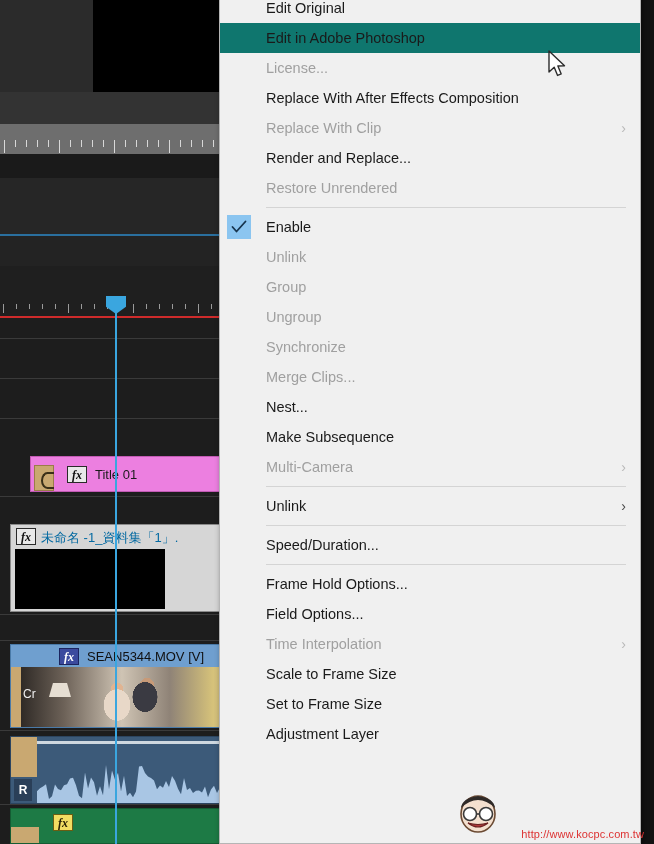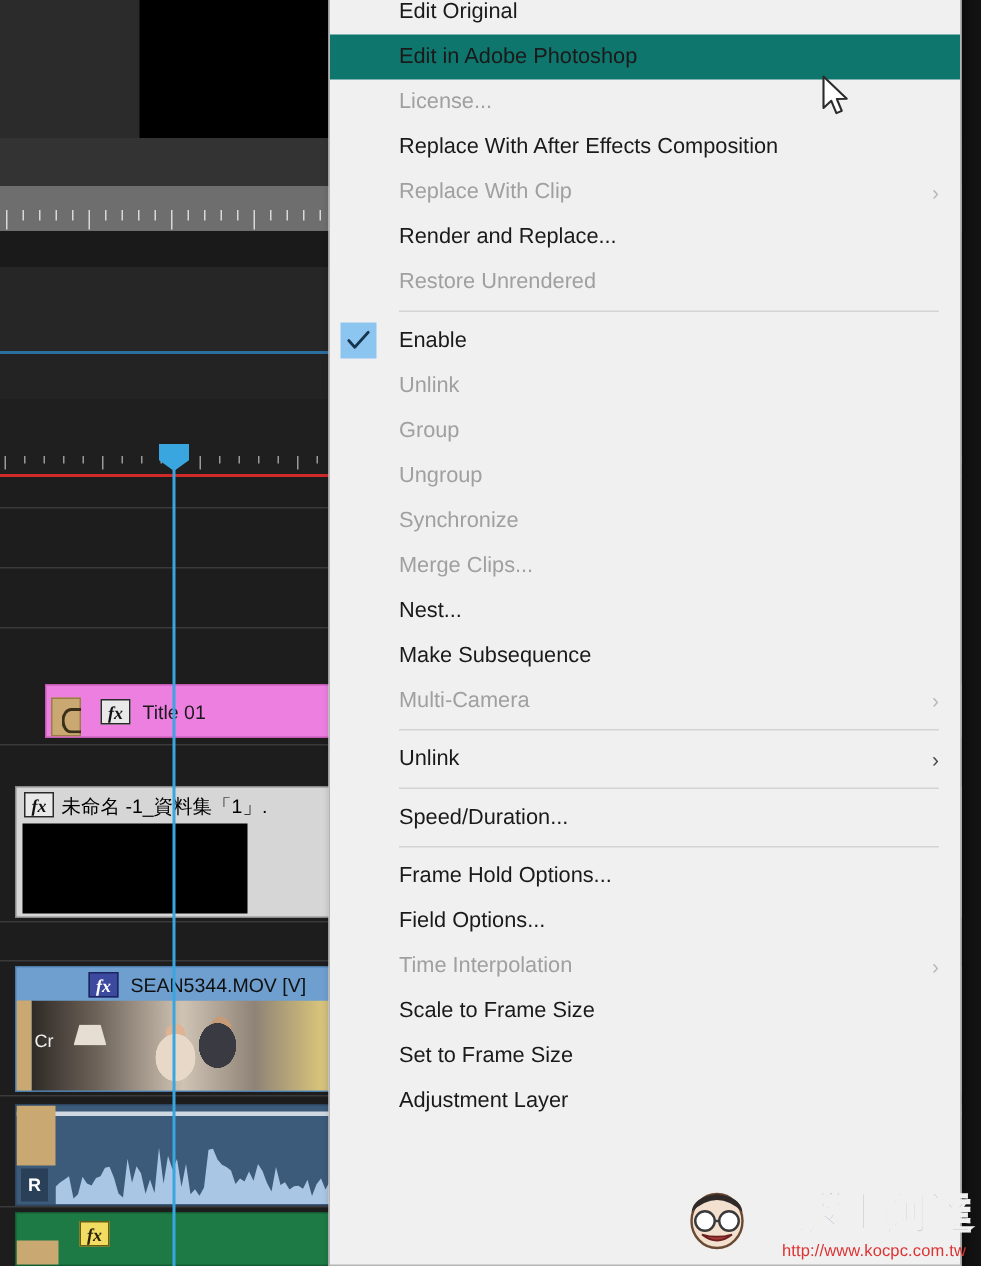--- a/index.html
+++ b/index.html
@@ -68,21 +68,21 @@
   .clip-title .cname {
     position:absolute; left:64px; top:10px; color:#1b1b1b; font-size:13px;
   }
 
   .clip-data {
     position:absolute; left:10px; top:524px; width:644px; height:88px;
     background:#d6d6d6; border:1px solid #8a8a8a;
   }
   .clip-data .fx-badge { left:5px; top:3px; }
   .clip-data .cname {
-    position:absolute; left:30px; top:4px; color:#000000; font-size:13px; white-space:nowrap;
+    position:absolute; left:30px; top:4px; color:#0369a1; font-size:13px; white-space:nowrap;
   }
   .clip-data .thumb { position:absolute; left:4px; top:24px; width:150px; height:60px; background:#000; }
 
   .clip-video {
     position:absolute; left:10px; top:644px; width:644px; height:84px;
     background:#6f9fcf; border:1px solid #4a7aa8;
   }
   .clip-video .hdr { position:absolute; left:0; top:0; width:644px; height:22px; background:#6f9fcf; }
   .clip-video .fx-badge { left:48px; top:3px; background:#3b4a9e; color:#fff; border-color:#1c2560; }
   .clip-video .cname { position:absolute; left:76px; top:4px; color:#101010; font-size:13px; }
@@ -423,17 +423,16 @@
 
   <div id="watermark">
     <svg id="wm-face" viewBox="0 0 44 44">
       <ellipse cx="22" cy="24" rx="17" ry="18" fill="#f4e0cf" stroke="#6b4a33" stroke-width="1.6"></ellipse>
       <path d="M5 18 Q22 2 39 18 Q38 8 22 6 Q6 8 5 18 Z" fill="#2f2a28"></path>
       <circle cx="14" cy="24" r="6.5" fill="#ffffff" stroke="#3a3a3a" stroke-width="1.6"></circle>
       <circle cx="30" cy="24" r="6.5" fill="#ffffff" stroke="#3a3a3a" stroke-width="1.6"></circle>
       <line x1="20.5" y1="24" x2="23.5" y2="24" stroke="#3a3a3a" stroke-width="1.6"></line>
       <path d="M12 33 Q22 41 32 33 Q22 36 12 33 Z" fill="#b03a3a" stroke="#6b2020" stroke-width="1.2"></path>
     </svg>
-    <div id="wm-text">電腦王阿達</div>
     <div id="wm-url">http://www.kocpc.com.tw</div>
   </div>
 
 </div>
 
 </body></html>

